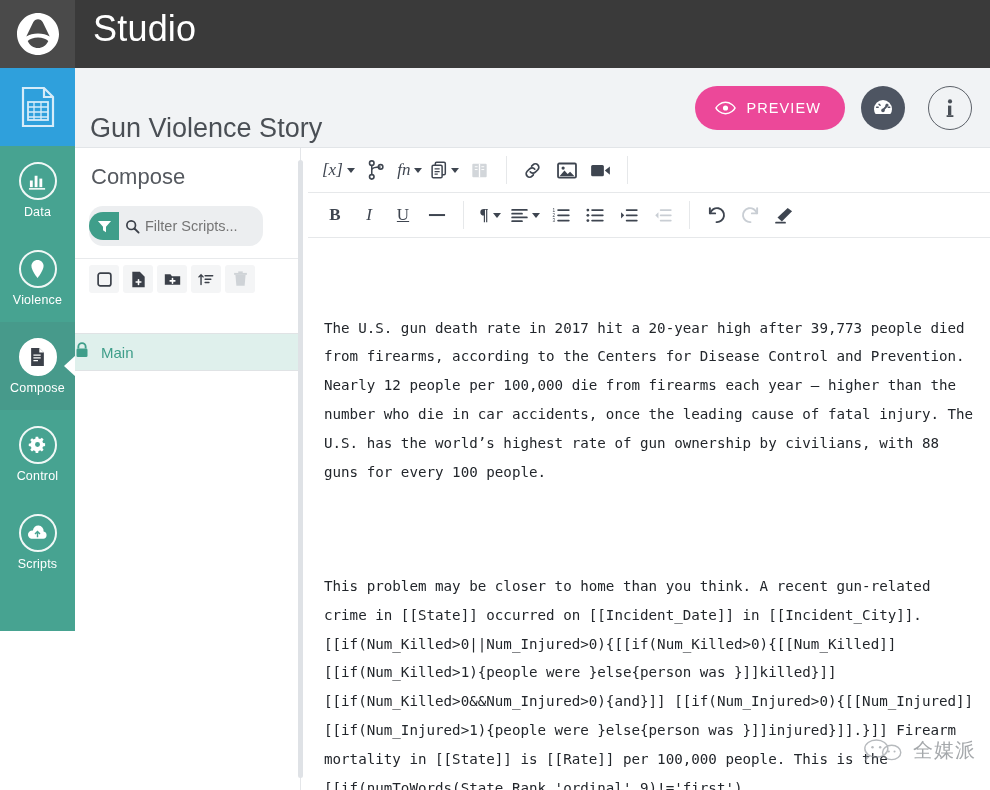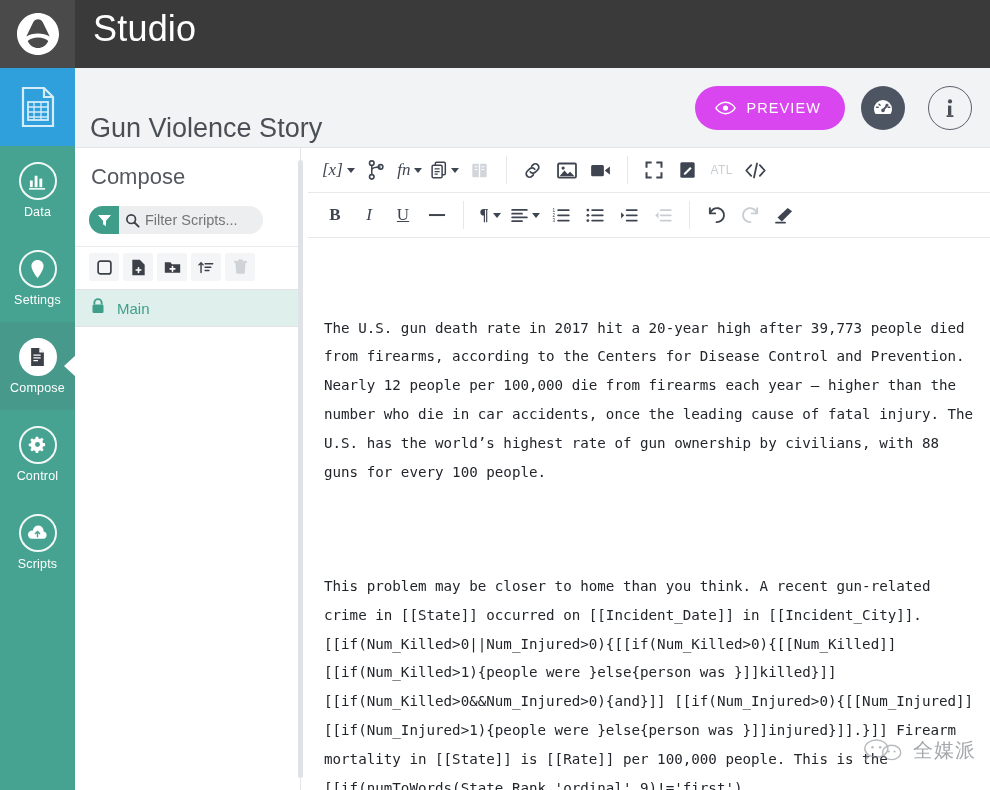--- a/index.html
+++ b/index.html
@@ -22,21 +22,21 @@
     display: flex; align-items: center; justify-content: center;
   }
   .logo-circle { width: 44px; height: 44px; display: block; }
   .app-title {
     position: absolute; left: 93px; top: 8px;
     color: #ffffff; font-size: 36px; font-weight: 400; letter-spacing: .2px;
   }
 
   
   .rail {
-    position: absolute; left: 0; top: 68px; width: 75px; height: 722px;
+    position: absolute; left: 0; top: 68px; width: 75px; height: 563px;
     background: #47a391;
   }
   .rail-top {
     height: 78px; background: #2fa0dc;
     display: flex; align-items: center; justify-content: center;
   }
   .rail-item {
     position: relative; height: 88px;
     display: flex; flex-direction: column; align-items: center; justify-content: center;
     color: #ffffff;
@@ -66,21 +66,21 @@
     background: #f1f3f5;
     border-bottom: 1px solid #e2e5e8;
   }
   .doc-title {
     position: absolute; left: 15px; top: 22px;
     font-size: 27px; color: #4a4f55; font-weight: 400; margin-top: 23px;
   }
   .preview-btn {
     position: absolute; right: 145px; top: 18px;
     height: 44px; padding: 0 24px 0 20px;
-    background: #d946ef; border: none; border-radius: 22px;
+    background: #ec4899; border: none; border-radius: 22px;
     color: #ffffff; font-size: 14.5px; letter-spacing: 1.1px;
     display: flex; align-items: center; gap: 10px;
     cursor: pointer;
   }
   .circ-btn {
     position: absolute; top: 18px;
     width: 44px; height: 44px; border-radius: 50%;
     display: flex; align-items: center; justify-content: center;
     cursor: pointer;
   }
@@ -93,21 +93,21 @@
     background: #ffffff;
   }
   .compose-heading {
     padding: 16px 0 12px 16px; font-size: 22px; color: #55595f; font-weight: 400;
   }
   .filter-row {
     display: flex; align-items: center; padding: 4px 10px 12px 14px;
   }
   .filter-chip {
     display: flex; align-items: center;
-    background: #eceef0; border-radius: 14px; height: 28px;
+    background: #eceef0; border-radius: 14px; height: 40px;
   }
   .filter-funnel {
     width: 30px; height: 28px; background: #3f9e8a;
     border-top-left-radius: 14px; border-bottom-left-radius: 14px;
     display: flex; align-items: center; justify-content: center;
   }
   .filter-search { width: 26px; display: flex; align-items: center; justify-content: center; }
   .filter-input {
     border: none; outline: none; background: transparent;
     font-size: 14.5px; color: #9aa0a6; width: 118px;
@@ -117,25 +117,26 @@
     display: flex; align-items: center; gap: 4px;
     padding: 6px 10px 8px 14px;
     border-top: 1px solid #e8eaec;
   }
   .act-btn {
     width: 30px; height: 28px; border-radius: 3px; background: #f4f5f6;
     display: flex; align-items: center; justify-content: center; cursor: pointer;
   }
   .script-row {
     display: flex; align-items: center; gap: 12px;
-    height: 38px; padding-left: 16px;
+    height: 38px; 
     background: #dff0ec;
     border-top: 1px solid #e0e3e5;
     border-bottom: 1px solid #e0e3e5;
     cursor: pointer;
+    margin-top: 32px;
   }
   .script-name { color: #3f9e8a; font-size: 15px; }
 
   .panel-divider {
     position: absolute; left: 300px; top: 148px;
     width: 1px; height: 642px; background: #e4e6e9;
   }
   .panel-scroll {
     position: absolute; left: 298px; top: 160px;
     width: 5px; height: 618px; background: #dfe2e6; border-radius: 3px;
@@ -226,21 +227,21 @@
       </span>
       <span class="rail-label">Data</span>
     </div>
 
     <div class="rail-item">
       <span class="ico-ring">
         <svg width="17" height="20" viewBox="0 0 18 22">
           <path d="M9 1C5.3 1 2.3 4 2.3 7.7 2.3 12.6 9 21 9 21s6.7-8.4 6.7-13.3C15.7 4 12.7 1 9 1z" fill="#ffffff"></path>
         </svg>
       </span>
-      <span class="rail-label">Settings</span>
+      <span class="rail-label">Violence</span>
     </div>
 
     <div class="rail-item active">
       <span class="ico-ring">
         <svg width="17" height="20" viewBox="0 0 18 22">
           <path d="M2 1h9l5 5v15H2z" fill="#3b4049"></path>
           <path d="M11 1v5h5" fill="#ffffff"></path>
           <path d="M4.5 9h8M4.5 12h8M4.5 15h5" stroke="#ffffff" stroke-width="1.3"></path>
         </svg>
       </span>
@@ -421,41 +422,20 @@
         <span class="tb-btn">
           <svg width="21" height="15" viewBox="0 0 22 16">
             <rect x="1" y="2" width="13.6" height="12" rx="1.6" fill="#3e4550"></rect>
             <path d="M15.6 8l5.4-4.4v8.8z" fill="#3e4550"></path>
           </svg>
         </span>
       </div>
 
       <div class="tb-sep"></div>
 
-      <div class="tb-grp">
-        <span class="tb-btn">
-          <svg width="18" height="18" viewBox="0 0 19 19">
-            <path d="M1.6 6V1.6H6M13 1.6h4.4V6M17.4 13v4.4H13M6 17.4H1.6V13" fill="none" stroke="#3e4550" stroke-width="2.1" stroke-linecap="square"></path>
-          </svg>
-        </span>
-        <span class="tb-btn">
-          <svg width="17" height="18" viewBox="0 0 18 19">
-            <rect x="1.4" y="1.4" width="15.2" height="16.2" rx="1.6" fill="#3e4550"></rect>
-            <path d="M5.4 12.6l6.4-6.4 1.6 1.6-6.4 6.4-2 .4z" fill="#ffffff"></path>
-          </svg>
-        </span>
-        <span class="tb-btn dim">
-          <span style="font-size:12px;letter-spacing:.4px;">ATL</span>
-        </span>
-        <span class="tb-btn">
-          <svg width="21" height="17" viewBox="0 0 22 18">
-            <path d="M6.4 3.4L1.2 9l5.2 5.6M15.6 3.4L20.8 9l-5.2 5.6M12.6 1.6L9.4 16.4" fill="none" stroke="#3e4550" stroke-width="1.9" stroke-linecap="round" stroke-linejoin="round"></path>
-          </svg>
-        </span>
-      </div>
     </div>
 
     <div class="tb-row">
       <div class="tb-grp">
         <span class="tb-btn">
           <span class="tb-txt ser" style="font-weight:700;">B</span>
         </span>
         <span class="tb-btn">
           <span class="tb-txt ital">I</span>
         </span>

